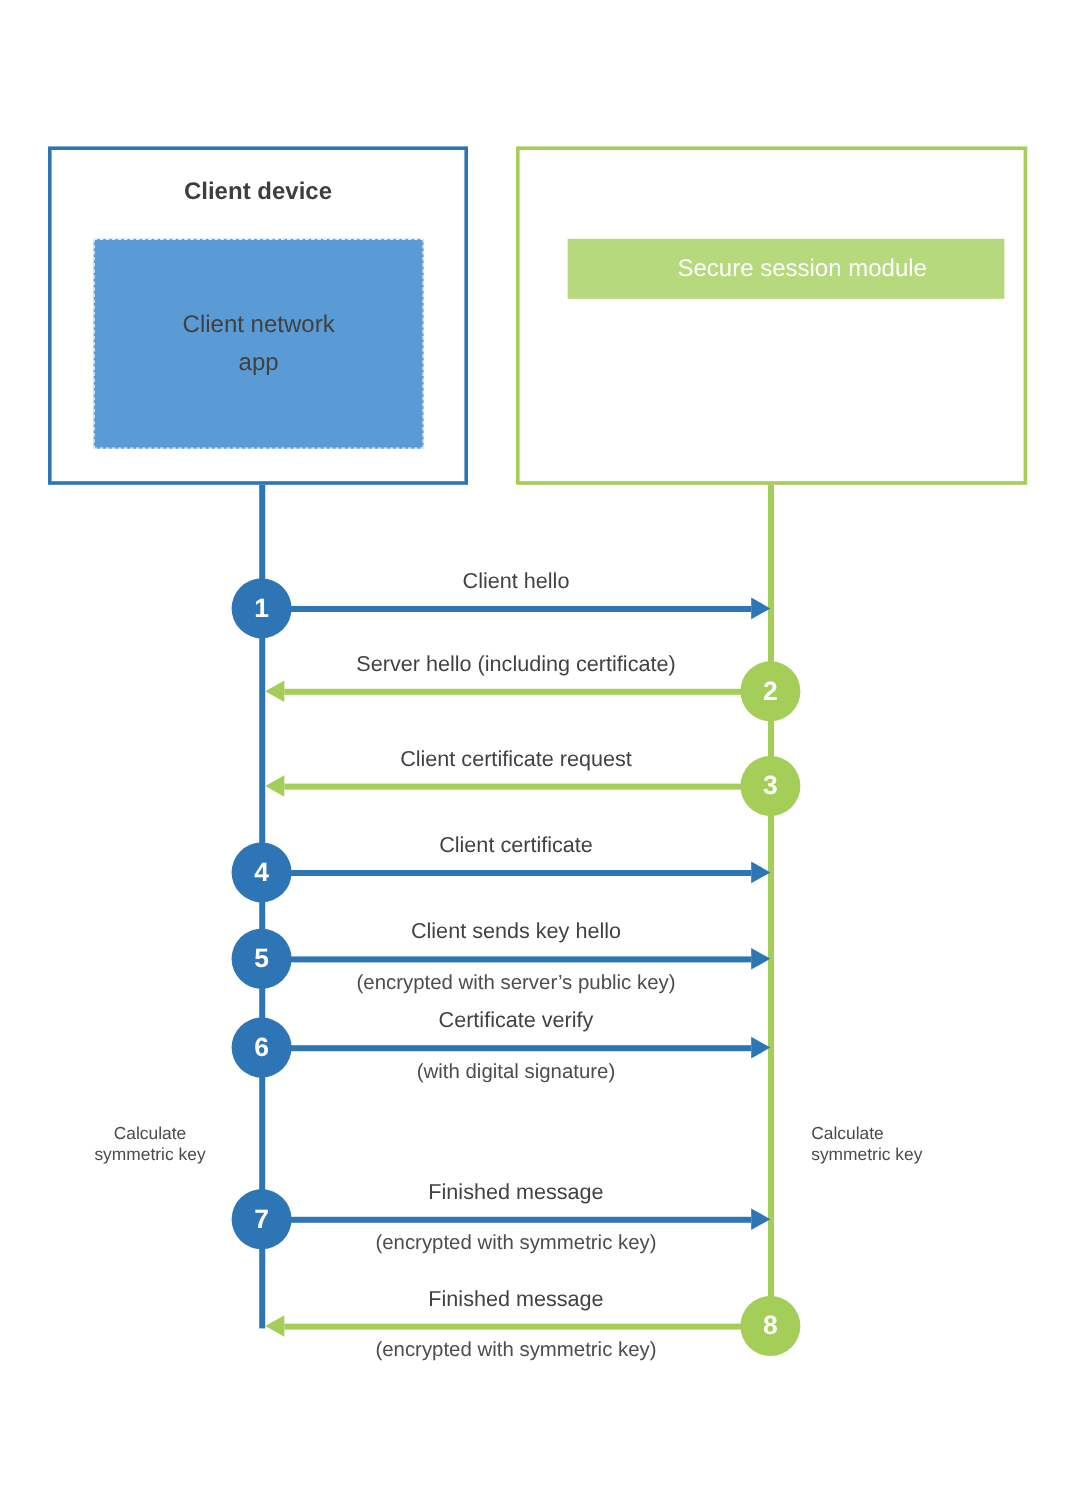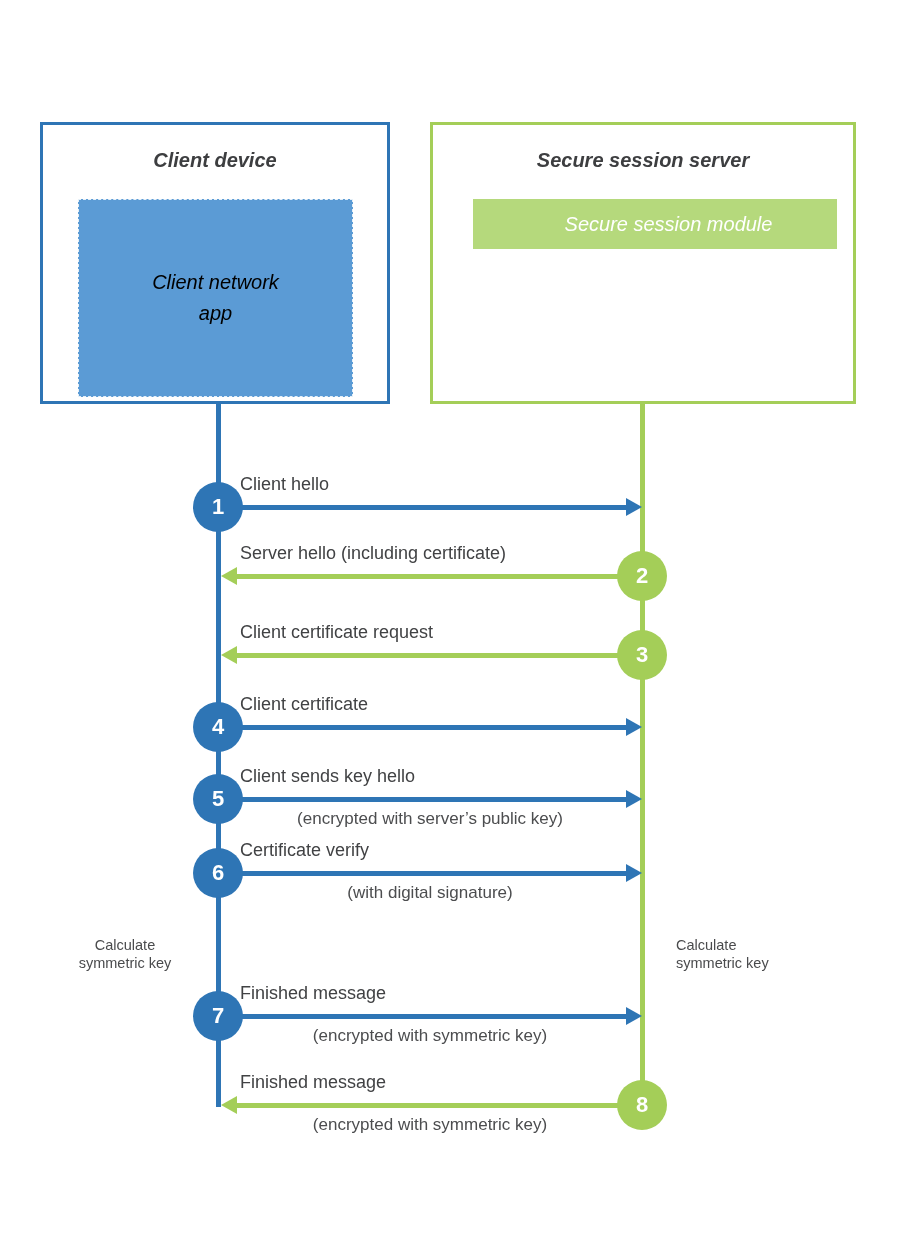--- a/index.html
+++ b/index.html
@@ -5,32 +5,32 @@
   html,body { margin:0; padding:0; background:#ffffff; }
   .canvas {
     position:relative; width:900px; height:1256px; background:#fff; overflow:hidden;
     font-family:"Liberation Sans","DejaVu Sans",sans-serif;
     --blue:#2e75b5; --blue-fill:#5b9bd5; --green:#a4ce58; --green-fill:#b5d97c;
   }
   .title {
     position:absolute; left:37px; top:30px; font-size:29px; font-weight:400;
     color:#55565a; letter-spacing:.2px;
   }
-  .actor-box { position:absolute; top:122px; height:282px; background:#fff; box-sizing:border-box;font-style:italic; }
+  .actor-box { position:absolute; top:122px; height:282px; background:#fff; box-sizing:border-box; }
   .actor-client { left:40px; width:350px; border:3px solid var(--blue); }
   .actor-server { left:430px; width:426px; border:3px solid var(--green); }
   .actor-title {
     position:absolute; left:0; right:0; top:24px; text-align:center;
     font-size:20px; font-weight:700; color:#3d3e40;
   }
   .app-box {
-    position:absolute; left:35px; top:74px; width:275px; height:198px;
+    position:absolute; left:35px; top:74px; width:275px; height:175px;
     background:var(--blue-fill); outline:1px dashed rgba(255,255,255,.85); outline-offset:-1px;
     display:flex; align-items:center; justify-content:center; text-align:center;
-    color:#000000; font-size:20px; line-height:1.55; white-space:pre-line;
+    color:#404040; font-size:20px; line-height:1.55; white-space:pre-line;
   }
   .modules { position:absolute; left:40px; top:74px; width:337px; }
   .module-bar {
     width:337px; height:50px; margin-bottom:12px; background:var(--green-fill);
     display:flex; align-items:center; justify-content:center;
     color:#fff; font-size:20px;padding-left:27px;
   }
   .lifeline { position:absolute; width:5px; top:404px; height:703px; }
   .lifeline-client { left:216px; background:var(--blue); }
   .lifeline-server { left:640px; background:var(--green); }
@@ -41,21 +41,21 @@
   .arrow-head.right { border-left:16px solid var(--blue); }
   .arrow-head.left  { border-right:16px solid var(--green); }
   .num-circle {
     position:absolute; width:50px; height:50px; border-radius:50%;
     display:flex; align-items:center; justify-content:center;
     color:#fff; font-size:22px; font-weight:700;
   }
   .num-circle.blue { background:var(--blue); }
   .num-circle.green { background:var(--green); }
   .msg-label {
-    position:absolute; left:240px; width:380px; text-align:left;
+    position:absolute; left:240px; width:380px; text-align:center;
     font-size:18px; color:#414244;
   }
   .msg-sub {
     position:absolute; left:240px; width:380px; text-align:center;
     font-size:17px; color:#4c4d4f;
   }
   .side-note { position:absolute; font-size:14.5px; color:#4a4b4d; line-height:1.22; }
   .note-decrypt { left:666px; top:762px; width:172px; text-align:left; }
   .note-calc-client { left:70px; top:937px; width:110px; text-align:center; }
   .note-calc-server { left:676px; top:937px; width:110px; text-align:left; }
@@ -66,21 +66,20 @@
 <div class="canvas" style="--blue: #2e75b5; --blue-fill: #5b9bd5; --green: #a4ce58; --green-fill: #b5d97c;">
 
 
   <div class="actor-box actor-client">
     <div class="actor-title">Client device</div>
     <div class="app-box">Client network
 app</div>
   </div>
 
   <div class="actor-box actor-server">
-    <div class="actor-title">Secure session server</div>
     <div class="modules" id="server-modules">
         <div class="module-bar">Secure session module</div>
       </div>
   </div>
 
   <div class="lifeline lifeline-client"></div>
   <div class="lifeline lifeline-server"></div>
 
   <div id="messages">
       <div>

